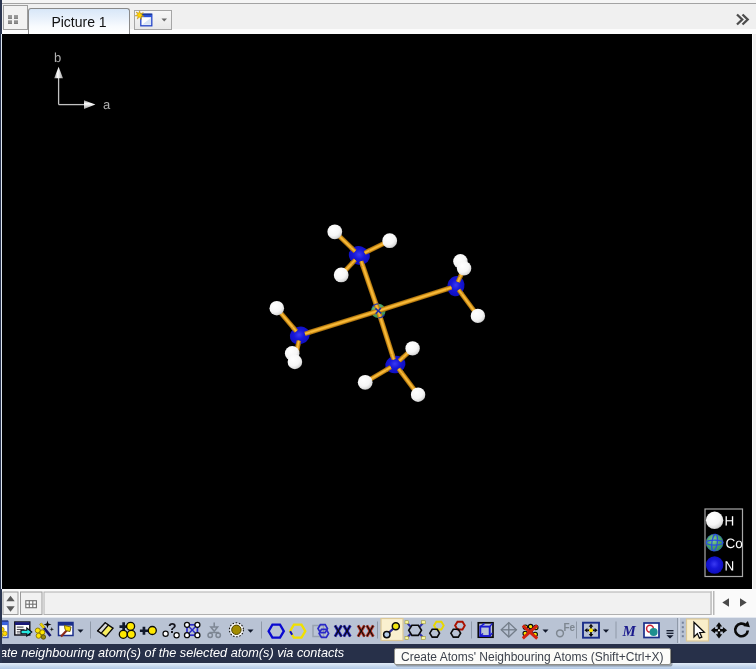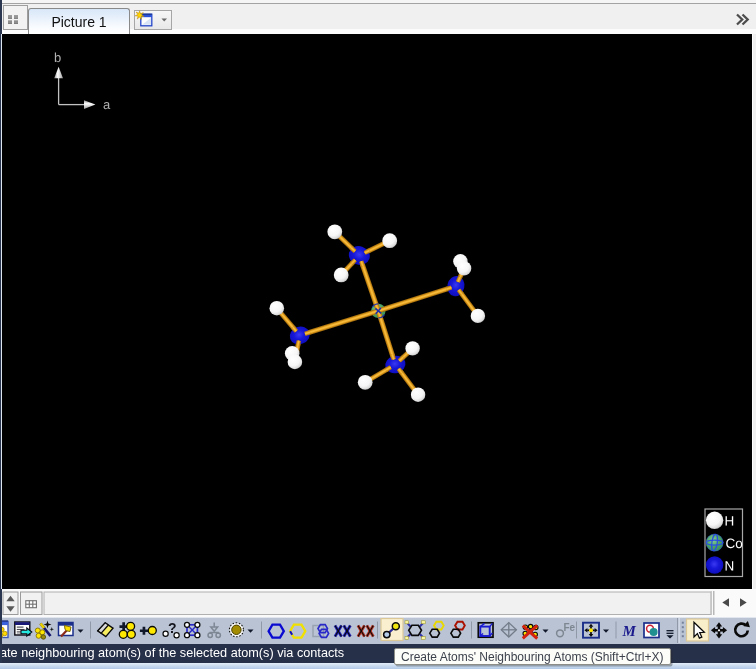--- a/index.html
+++ b/index.html
@@ -523,19 +523,19 @@
     </g>
     <circle cx="719" cy="630.3" r="1.1" fill="#ffffff"></circle>
   </g>
 
   <g>
     <path d="M 745.9 625.4 A 6.3 6.3 0 1 0 747.8 630.5" fill="none" stroke="#0a0a0a" stroke-width="2.7"></path>
     <polygon points="743.2,625.9 749.9,627.3 747.9,620.9" fill="#0a0a0a"></polygon>
   </g>
 </svg>
 
-<div class="abs" style="left:0;top:644px;width:756px;height:19px;background:#273049;color:#ffffff;font-size:12.7px;line-height:19px;white-space:nowrap;">ate neighbouring atom(s) of the selected atom(s) via contacts</div>
+<div class="abs" style="left:0;top:644px;width:756px;height:19px;background:#273049;color:#ffffff;font-size:12.7px;line-height:19px;white-space:nowrap;font-style:italic;">ate neighbouring atom(s) of the selected atom(s) via contacts</div>
 <div class="abs" style="left:0;top:663px;width:756px;height:6px;background:linear-gradient(#e3edf9,#c3d6ed 60%,#b2c9e6);"></div>
 
 <div class="abs" style="left:0;top:0;width:2px;height:663px;background:#2a3550;"></div>
 <div class="abs" style="left:1px;top:34px;width:1px;height:555px;background:#dde6f0;"></div>
 
 <div class="abs" style="left:394px;top:648px;width:277px;height:17px;background:#fcfcf9;border:1px solid #8e8e88;border-radius:2px;box-shadow:1.5px 1.5px 0 rgba(40,40,40,0.35);font-size:12px;line-height:16px;color:#3c424c;padding-left:6px;box-sizing:border-box;">Create Atoms' Neighbouring Atoms (Shift+Ctrl+X)</div>
 
 </body></html>

